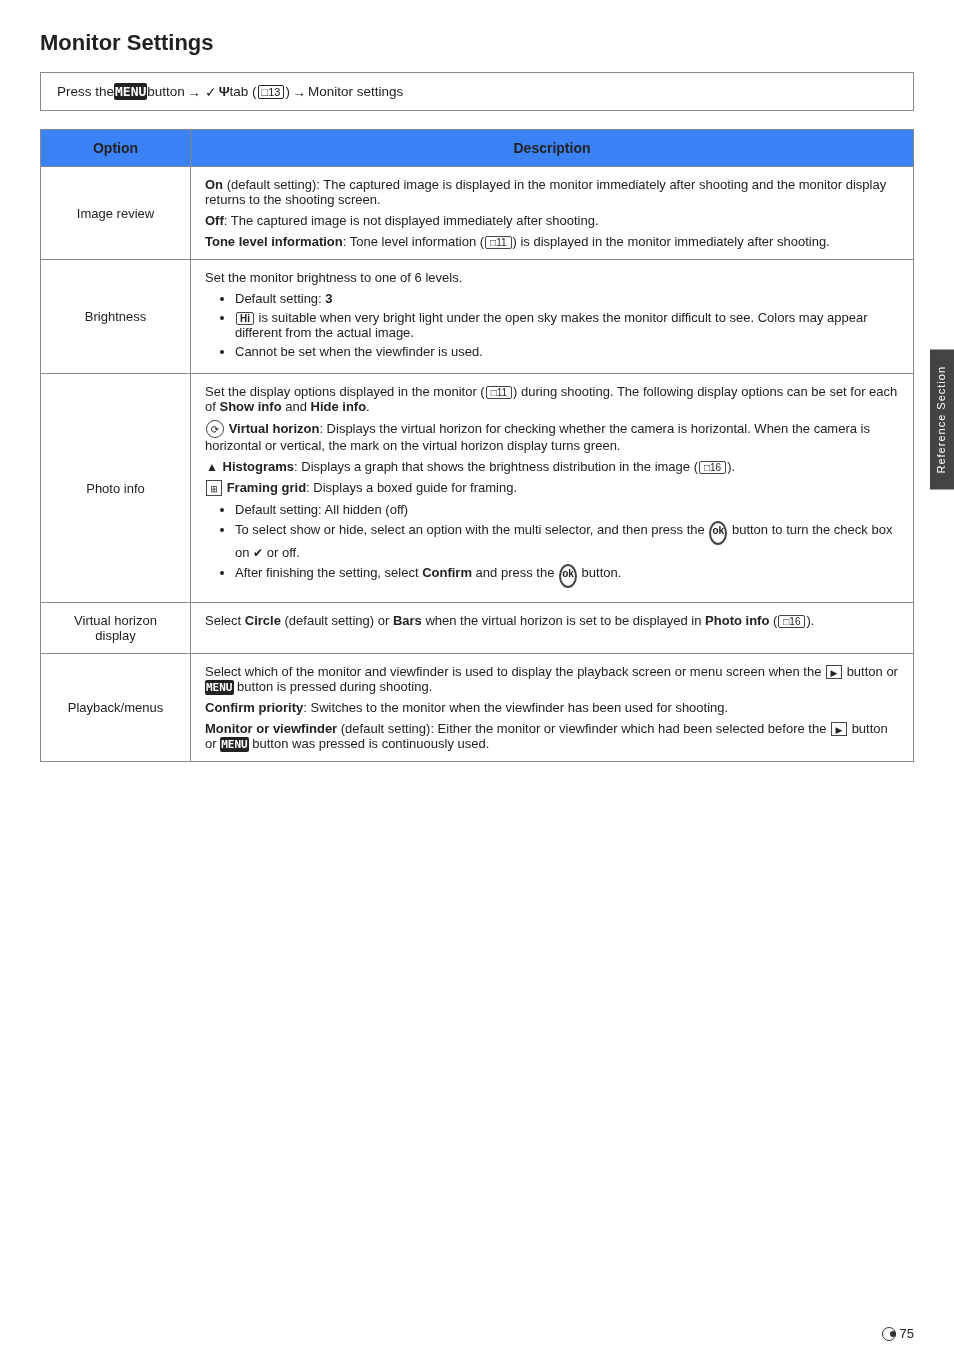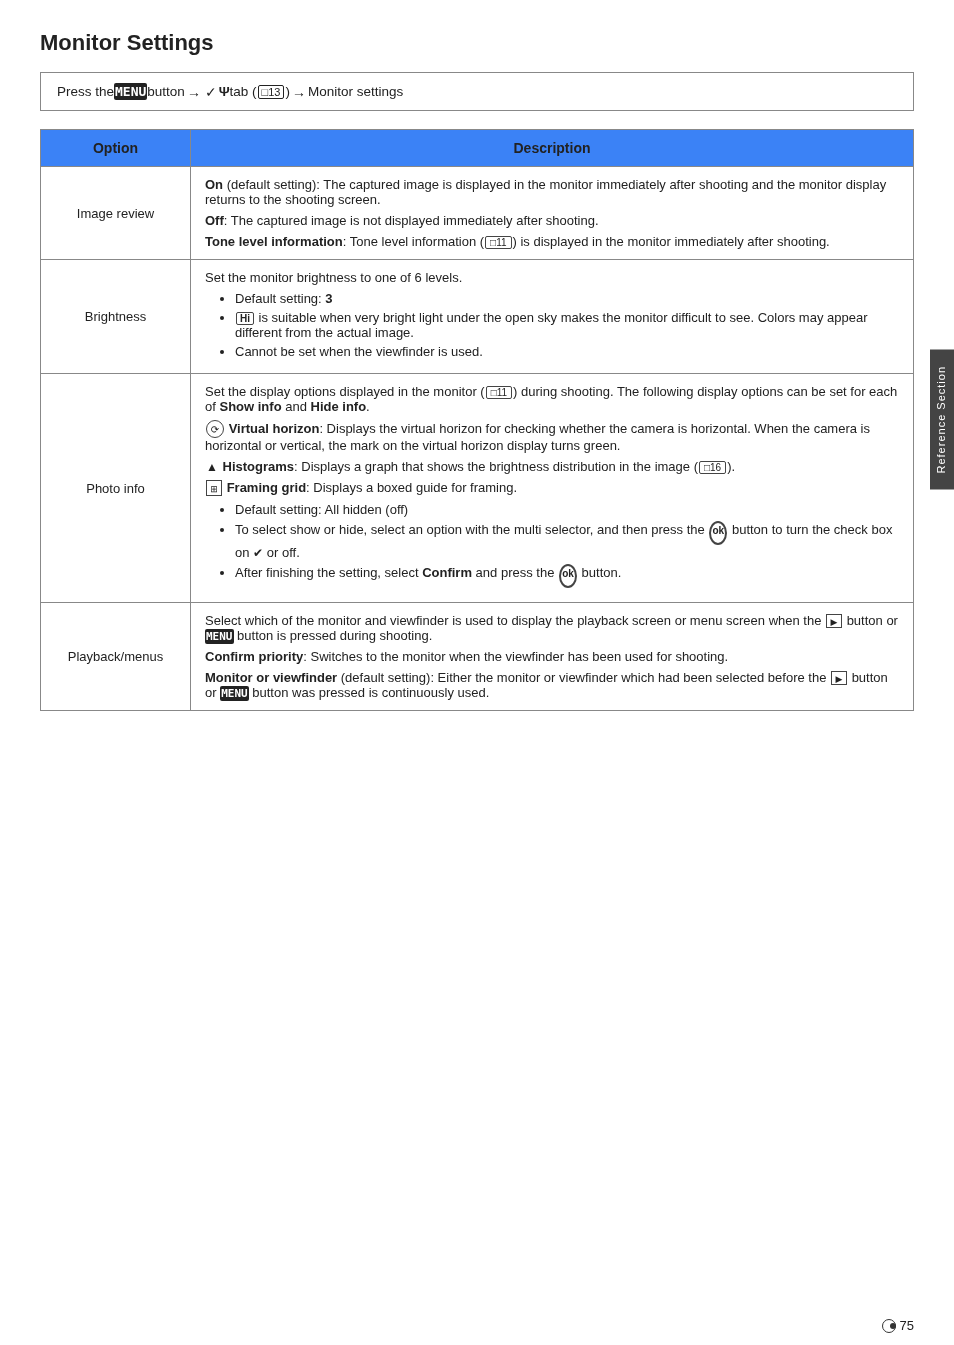--- a/index.html
+++ b/index.html
@@ -101,21 +101,21 @@
       font-size: 11px;
       writing-mode: vertical-rl;
       text-orientation: mixed;
       padding: 16px 5px;
       letter-spacing: 1px;
       transform: rotate(180deg);
     }
     
     .page-number {
       position: absolute;
-      bottom: 12px;
+      bottom: 4px;
       right: 40px;
       font-size: 13px;
       display: flex;
       align-items: center;
       gap: 4px;
     }
     .page-dot {
       display: inline-block;
       width: 14px;
       height: 14px;
@@ -241,20 +241,26 @@
         <p class="desc-para"><span class="histo-icon">▲</span> <span class="bold">Histograms</span>: Displays a graph that shows the brightness distribution in the image (<span class="page-ref">□16</span>).</p>
         <p class="desc-para"><span class="grid-icon">⊞</span> <span class="bold">Framing grid</span>: Displays a boxed guide for framing.</p>
         <ul class="bullet-list">
           <li>Default setting: All hidden (off)</li>
           <li>To select show or hide, select an option with the multi selector, and then press the <span class="ok-btn">ok</span> button to turn the check box on <span style="font-size:12px;">✔</span> or off.</li>
           <li>After finishing the setting, select <span class="bold">Confirm</span> and press the <span class="ok-btn">ok</span> button.</li>
         </ul>
       </td>
     </tr>
 
+    <tr>
+      <td class="col-option">Virtual horizon display</td>
+      <td class="col-desc">
+        <p class="desc-para">Select <span class="bold">Circle</span> (default setting) or <span class="bold">Bars</span> when the virtual horizon is set to be displayed in <span class="bold">Photo info</span> (<span class="page-ref">□16</span>).</p>
+      </td>
+    </tr>
 
     <tr>
       <td class="col-option">Playback/menus</td>
       <td class="col-desc">
         <p class="desc-para">Select which of the monitor and viewfinder is used to display the playback screen or menu screen when the <span class="play-btn">▶</span> button or <span class="menu-keyword" style="font-size:11px;">MENU</span> button is pressed during shooting.</p>
         <p class="desc-para"><span class="bold">Confirm priority</span>: Switches to the monitor when the viewfinder has been used for shooting.</p>
         <p class="desc-para"><span class="bold">Monitor or viewfinder</span> (default setting): Either the monitor or viewfinder which had been selected before the <span class="play-btn">▶</span> button or <span class="menu-keyword" style="font-size:11px;">MENU</span> button was pressed is continuously used.</p>
       </td>
     </tr>
   </tbody>

